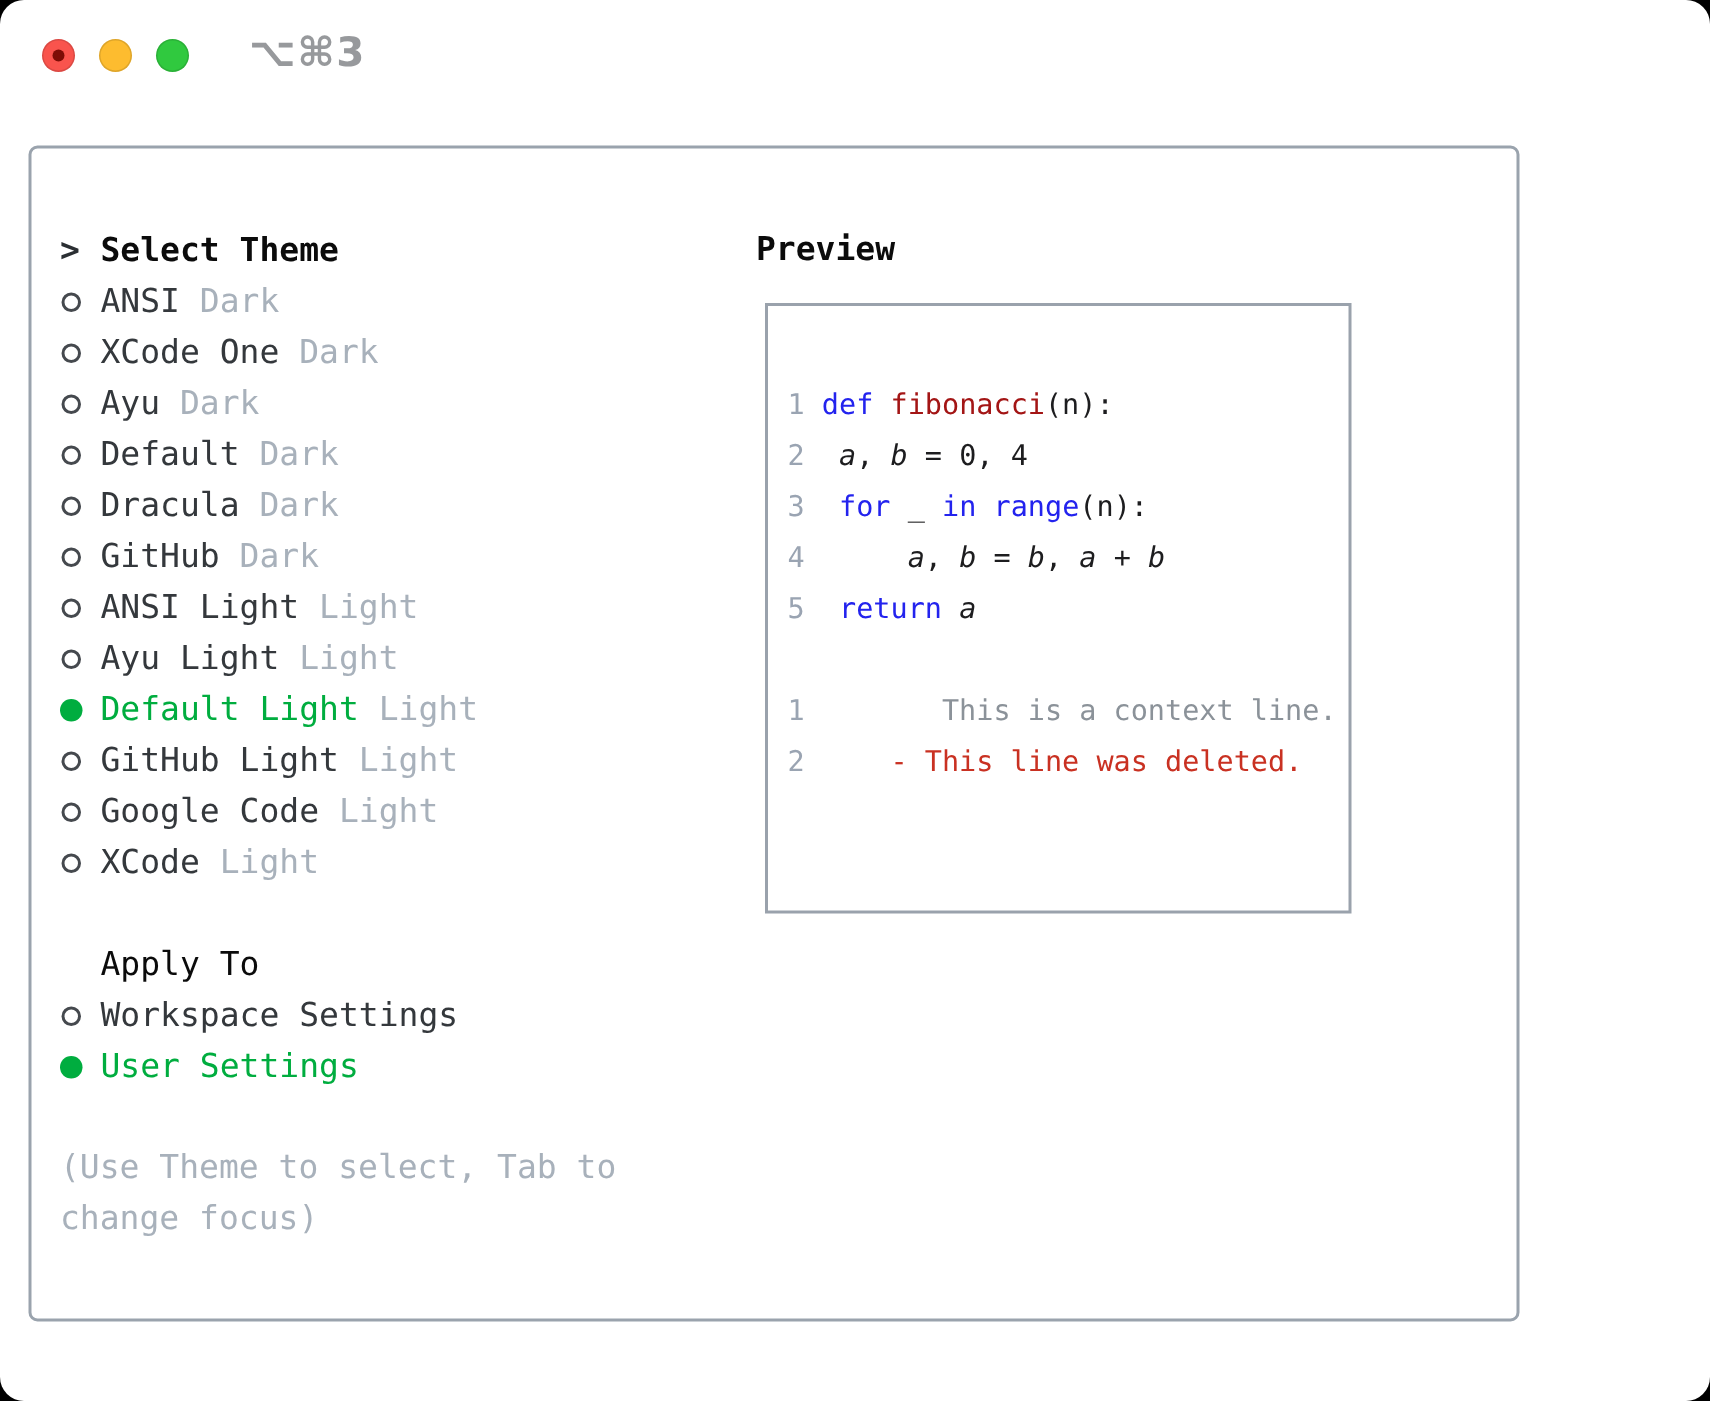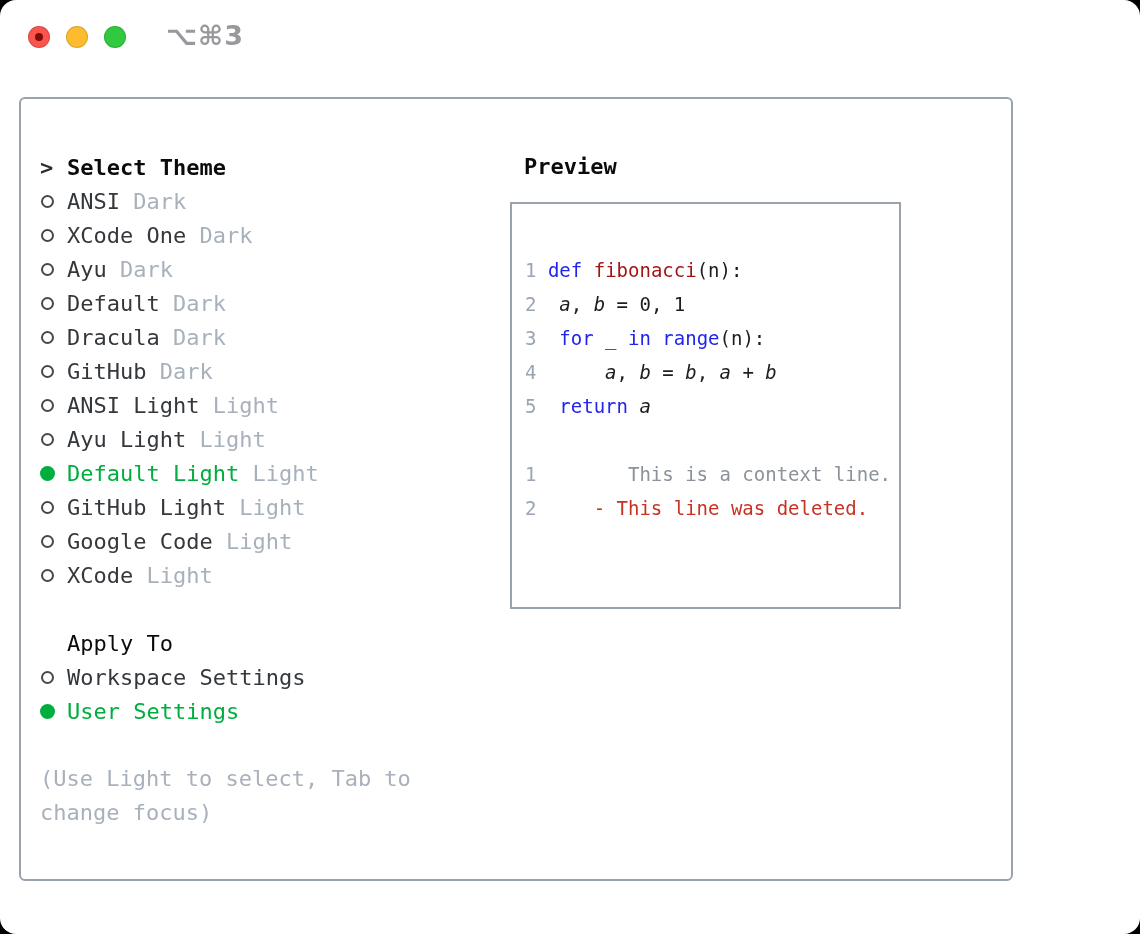--- a/index.html
+++ b/index.html
@@ -29,21 +29,21 @@
   .tname{color:var(--item-text);}
   .tname.sel{color:var(--accent-green);}
   .variant{color:var(--muted-gray);}
   .help{color:var(--muted-gray);font-size:22px;height:34px;line-height:34px;white-space:pre;}
 
   .themes-block{position:absolute;left:19px;top:51px;}
   .apply-block{position:absolute;left:19px;top:527px;}
   .help-block{position:absolute;left:19px;top:663px;}
 
   
-  .preview-title{position:absolute;left:483px;top:51px;height:34px;line-height:34px;font-size:22px;font-weight:700;color:var(--header-black);margin-left:20px;}
+  .preview-title{position:absolute;left:483px;top:51px;height:34px;line-height:34px;font-size:22px;font-weight:700;color:var(--header-black);}
   .preview-box{position:absolute;left:489px;top:103px;width:391px;height:407px;border:2px solid var(--preview-border);box-sizing:border-box;padding:49px 0 0 13px;background:#fff;overflow:hidden;}
   .pline{height:34px;line-height:34px;white-space:pre;font-size:19px;}
   .num{color:var(--line-num);}
   .kw{color:var(--kw-blue);}
   .fn{color:var(--fn-red);}
   .plain{color:var(--code-black);}
   .var{color:var(--code-black);font-style:italic;}
   .ctx{color:var(--ctx-gray);}
   .del{color:var(--del-red);}
   .add{color:var(--add-green);}
@@ -88,29 +88,29 @@
       <div class="row">
         <span class="marker"></span><span class="subhdr">Apply To</span>
       </div>
       <div>
           <div class="row"><span class="marker"><span class="radio"></span></span><span class="tname">Workspace Settings</span></div>
           <div class="row"><span class="marker"><span class="radio on"></span></span><span class="tname sel">User Settings</span></div>
         </div>
     </div>
 
     <div class="help-block">
-        <div class="help">(Use Light to select, Tab to</div>
+        <div class="help">(Use Theme to select, Tab to</div>
         <div class="help">change focus)</div>
       </div>
 
     <div class="preview-title">Preview</div>
 
     <div class="preview-box">
         <div class="pline"><span class="num">1</span><span class="plain"> </span><span class="kw">def</span><span class="plain"> </span><span class="fn">fibonacci</span><span class="plain">(n):</span></div>
-        <div class="pline"><span class="num">2</span><span class="plain">  </span><span class="var">a</span><span class="plain">, </span><span class="var">b</span><span class="plain"> = 0, 1</span></div>
+        <div class="pline"><span class="num">2</span><span class="plain">  </span><span class="var">a</span><span class="plain">, </span><span class="var">b</span><span class="plain"> = 0, 4</span></div>
         <div class="pline"><span class="num">3</span><span class="plain">  </span><span class="kw">for</span><span class="plain"> _ </span><span class="kw">in</span><span class="plain"> </span><span class="kw">range</span><span class="plain">(n):</span></div>
         <div class="pline"><span class="num">4</span><span class="plain">      </span><span class="var">a</span><span class="plain">, </span><span class="var">b</span><span class="plain"> = </span><span class="var">b</span><span class="plain">, </span><span class="var">a</span><span class="plain"> + </span><span class="var">b</span></div>
         <div class="pline"><span class="num">5</span><span class="plain">  </span><span class="kw">return</span><span class="plain"> </span><span class="var">a</span></div>
         <div class="pline"></div>
         <div class="pline"><span class="num">1</span><span class="ctx">        This is a context line.</span></div>
         <div class="pline"><span class="num">2</span><span class="plain">     </span><span class="del">- This line was deleted.</span></div>
       </div>
 
   </div>
 </div>

